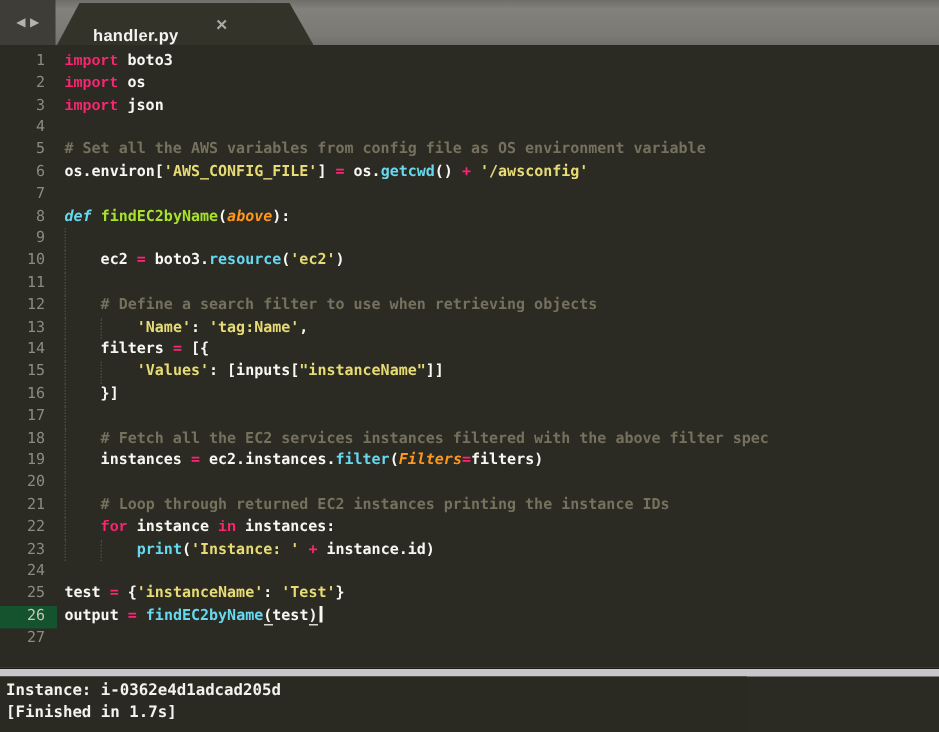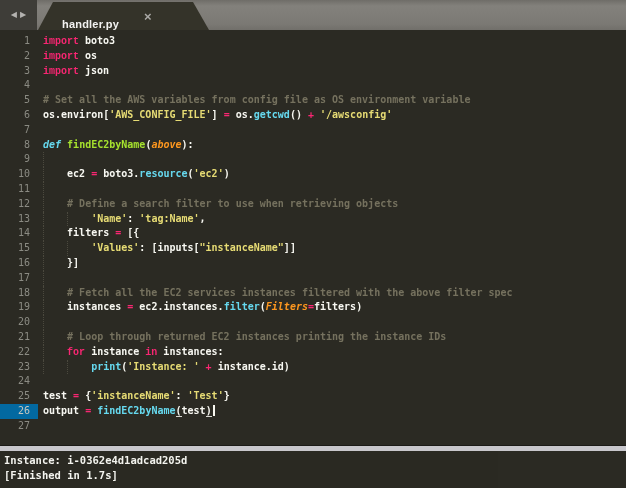--- a/index.html
+++ b/index.html
@@ -23,21 +23,21 @@
   .tab-close { position:absolute; left:106px; top:50%; transform:translateY(-50%);
                color:#aaa9a6; font-size:13px; font-weight:bold;
                font-family:"Liberation Sans", sans-serif; }
 
   
   .editor { position:relative; display:flex; width:626px; height:415px;
             background:#2b2a23; padding-top:4px; }
   .gutter { width:38px; flex:none; }
   .ln { height:14.8px; line-height:14.8px; text-align:right; padding-right:8px;
         color:#8b8b83; font-size:10px; }
-  .ln.active { background:#0369a1; color:#c6c6bd; }
+  .ln.active { background:#14532d; color:#c6c6bd; }
   .code-area { flex:1; overflow:hidden; }
   .code-line { position:relative; height:14.8px; line-height:14.8px; white-space:pre;
                font-size:10px; font-weight:bold; padding-left:5px; color:#f8f8f2; }
   .guide { position:absolute; top:0; bottom:0; width:0; border-left:1px dotted #565448; opacity:.75; }
 
   .tk-pl { color:#f8f8f2; }
   .tk-kw { color:#f92672;font-family:Liberation Mono, monospace; }
   .tk-op { color:#f92672; }
   .tk-st { color:#e6db74; }
   .tk-cm { color:#75715e; font-weight:bold; }

